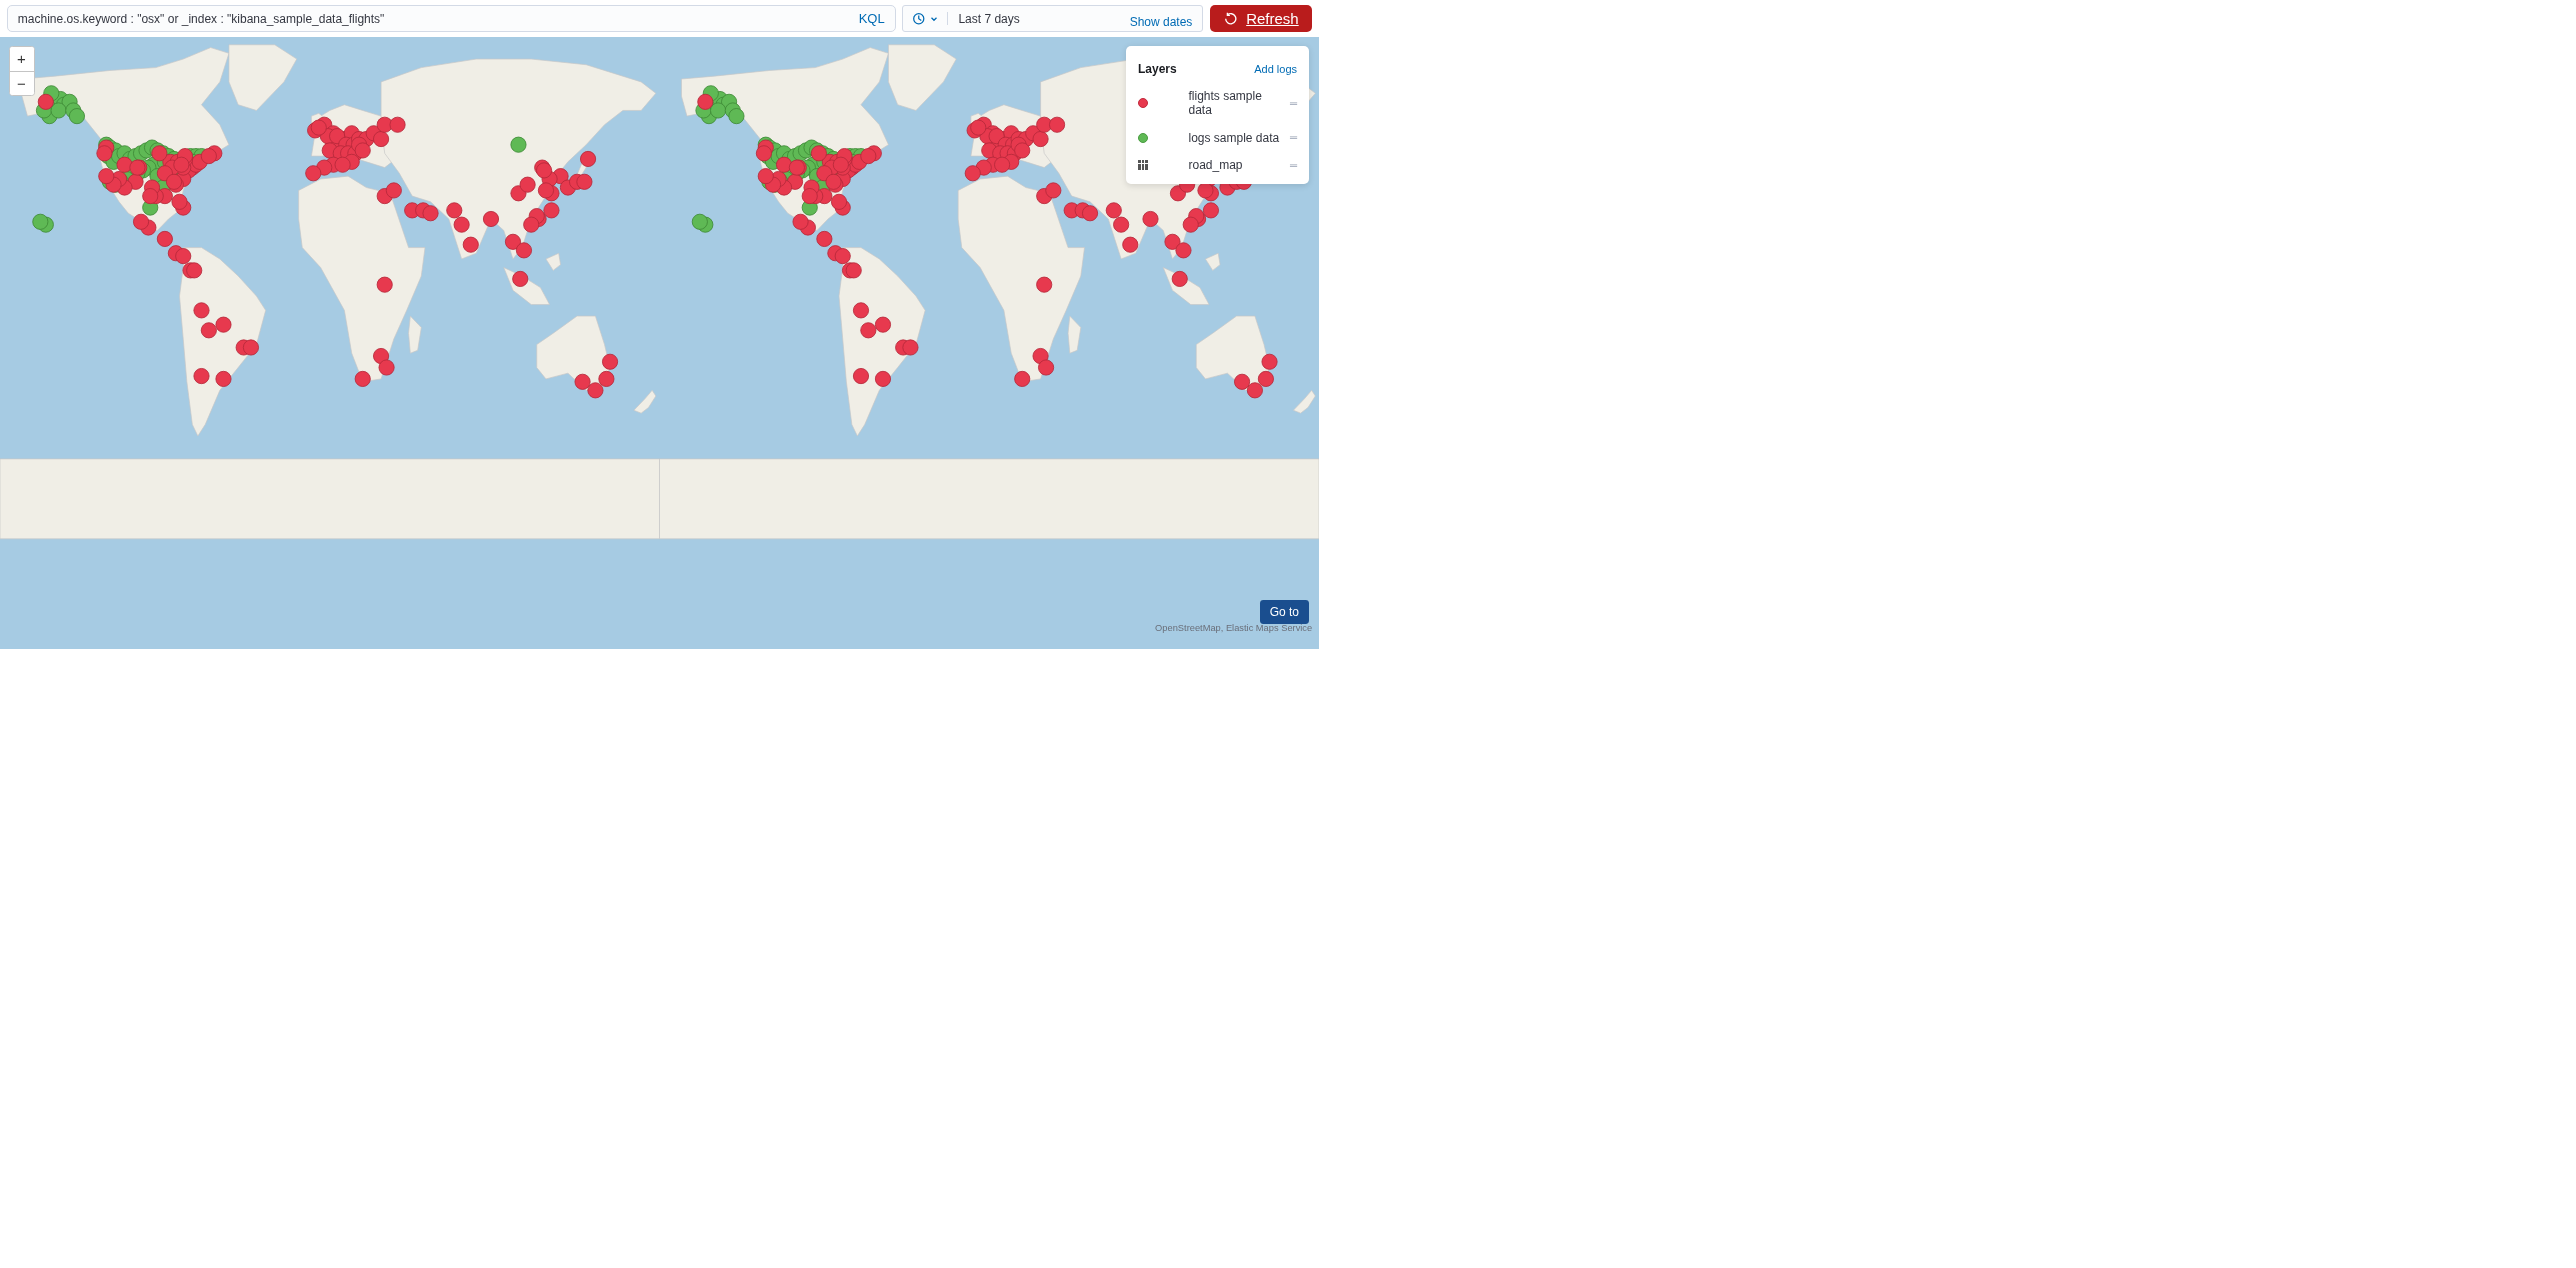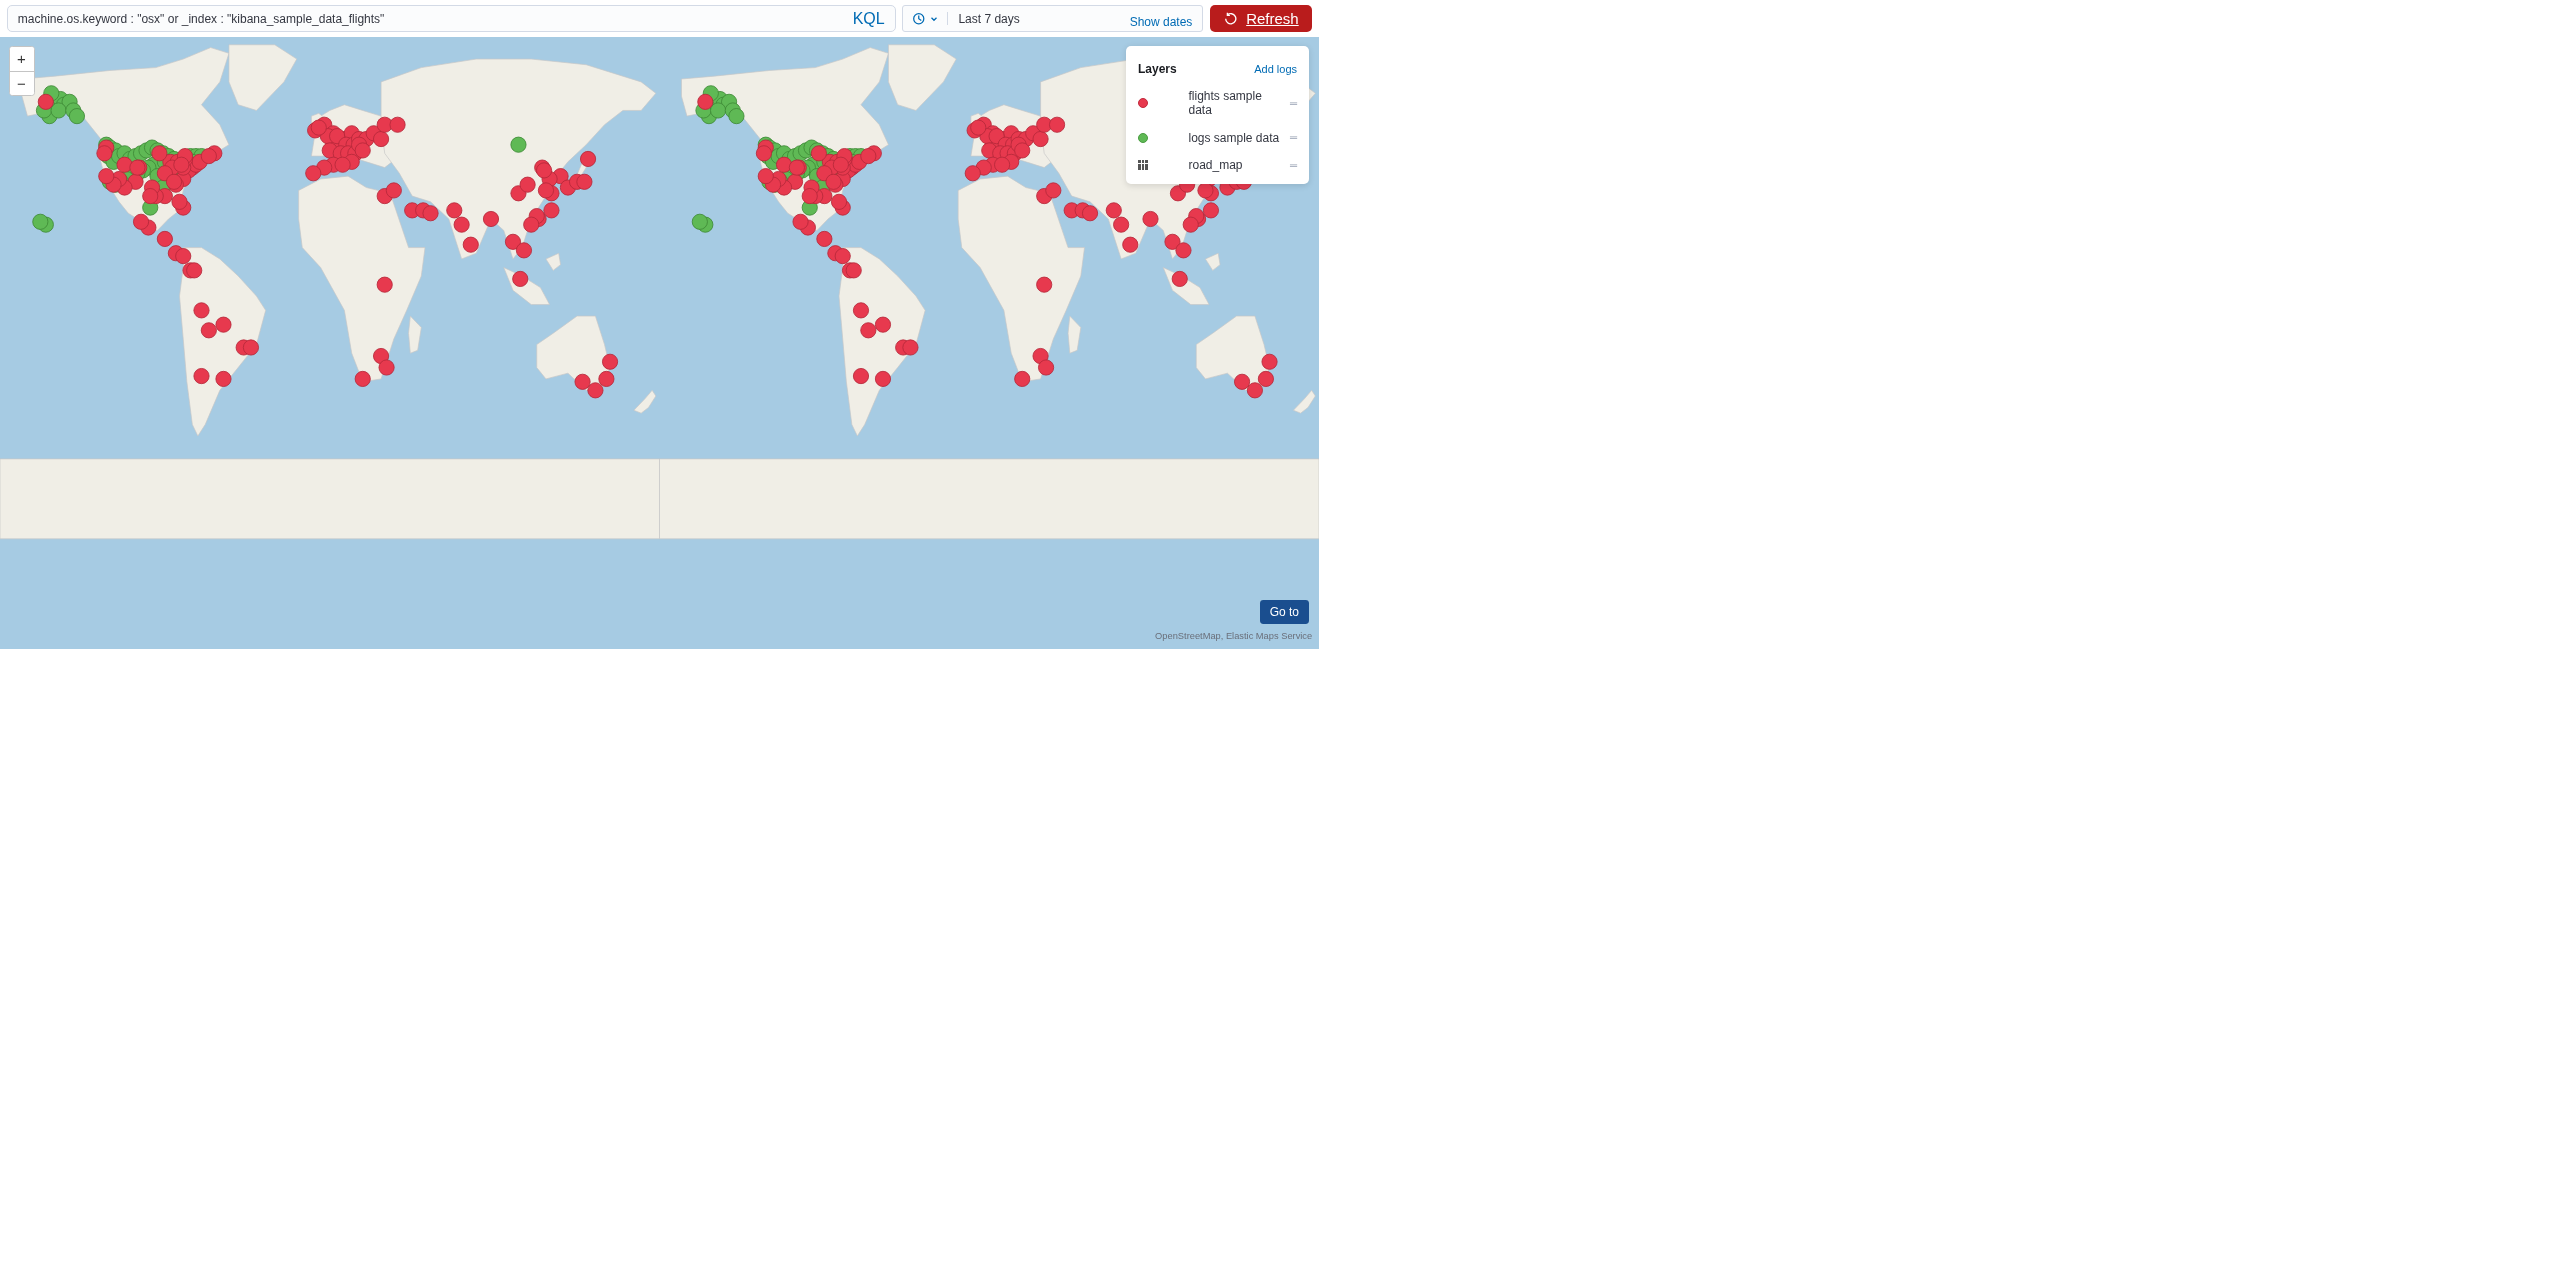--- a/index.html
+++ b/index.html
@@ -32,21 +32,21 @@
 .query-input {
   flex: 1;
   border: none;
   outline: none;
   background: transparent;
   font-size: 12px;
   color: #343741;
 }
 .kql-label {
   color: #006bb4;
-  font-size: 16px;
+  font-size: 13px;
   cursor: pointer;
 }
 .date-picker {
   display: flex;
   align-items: center;
   border: 0.8px solid #d3dae6;
   border-radius: 3px;
   overflow: hidden;
   background: #fbfcfd;
 }
@@ -162,21 +162,21 @@
   background: #1a4e8f;
   color: #fff;
   border: none;
   border-radius: 3.4px;
   padding: 5px 10px;
   font-size: 12px;
   cursor: pointer;
 }
 .attribution {
   position: absolute;
-  right: 6.8px; bottom: 8px;
+  right: 6.8px; bottom: 16px;
   font-size: 9.3px;
   color: #6a6f7a;
 }
 
 
 .pt { r: 9; stroke-width: 1; }
 .pt-red { fill: #e7394e; stroke: #b5283a; }
 .pt-green { fill: #5fb955; stroke: #3f8a37; }
 </style>
 </head>

